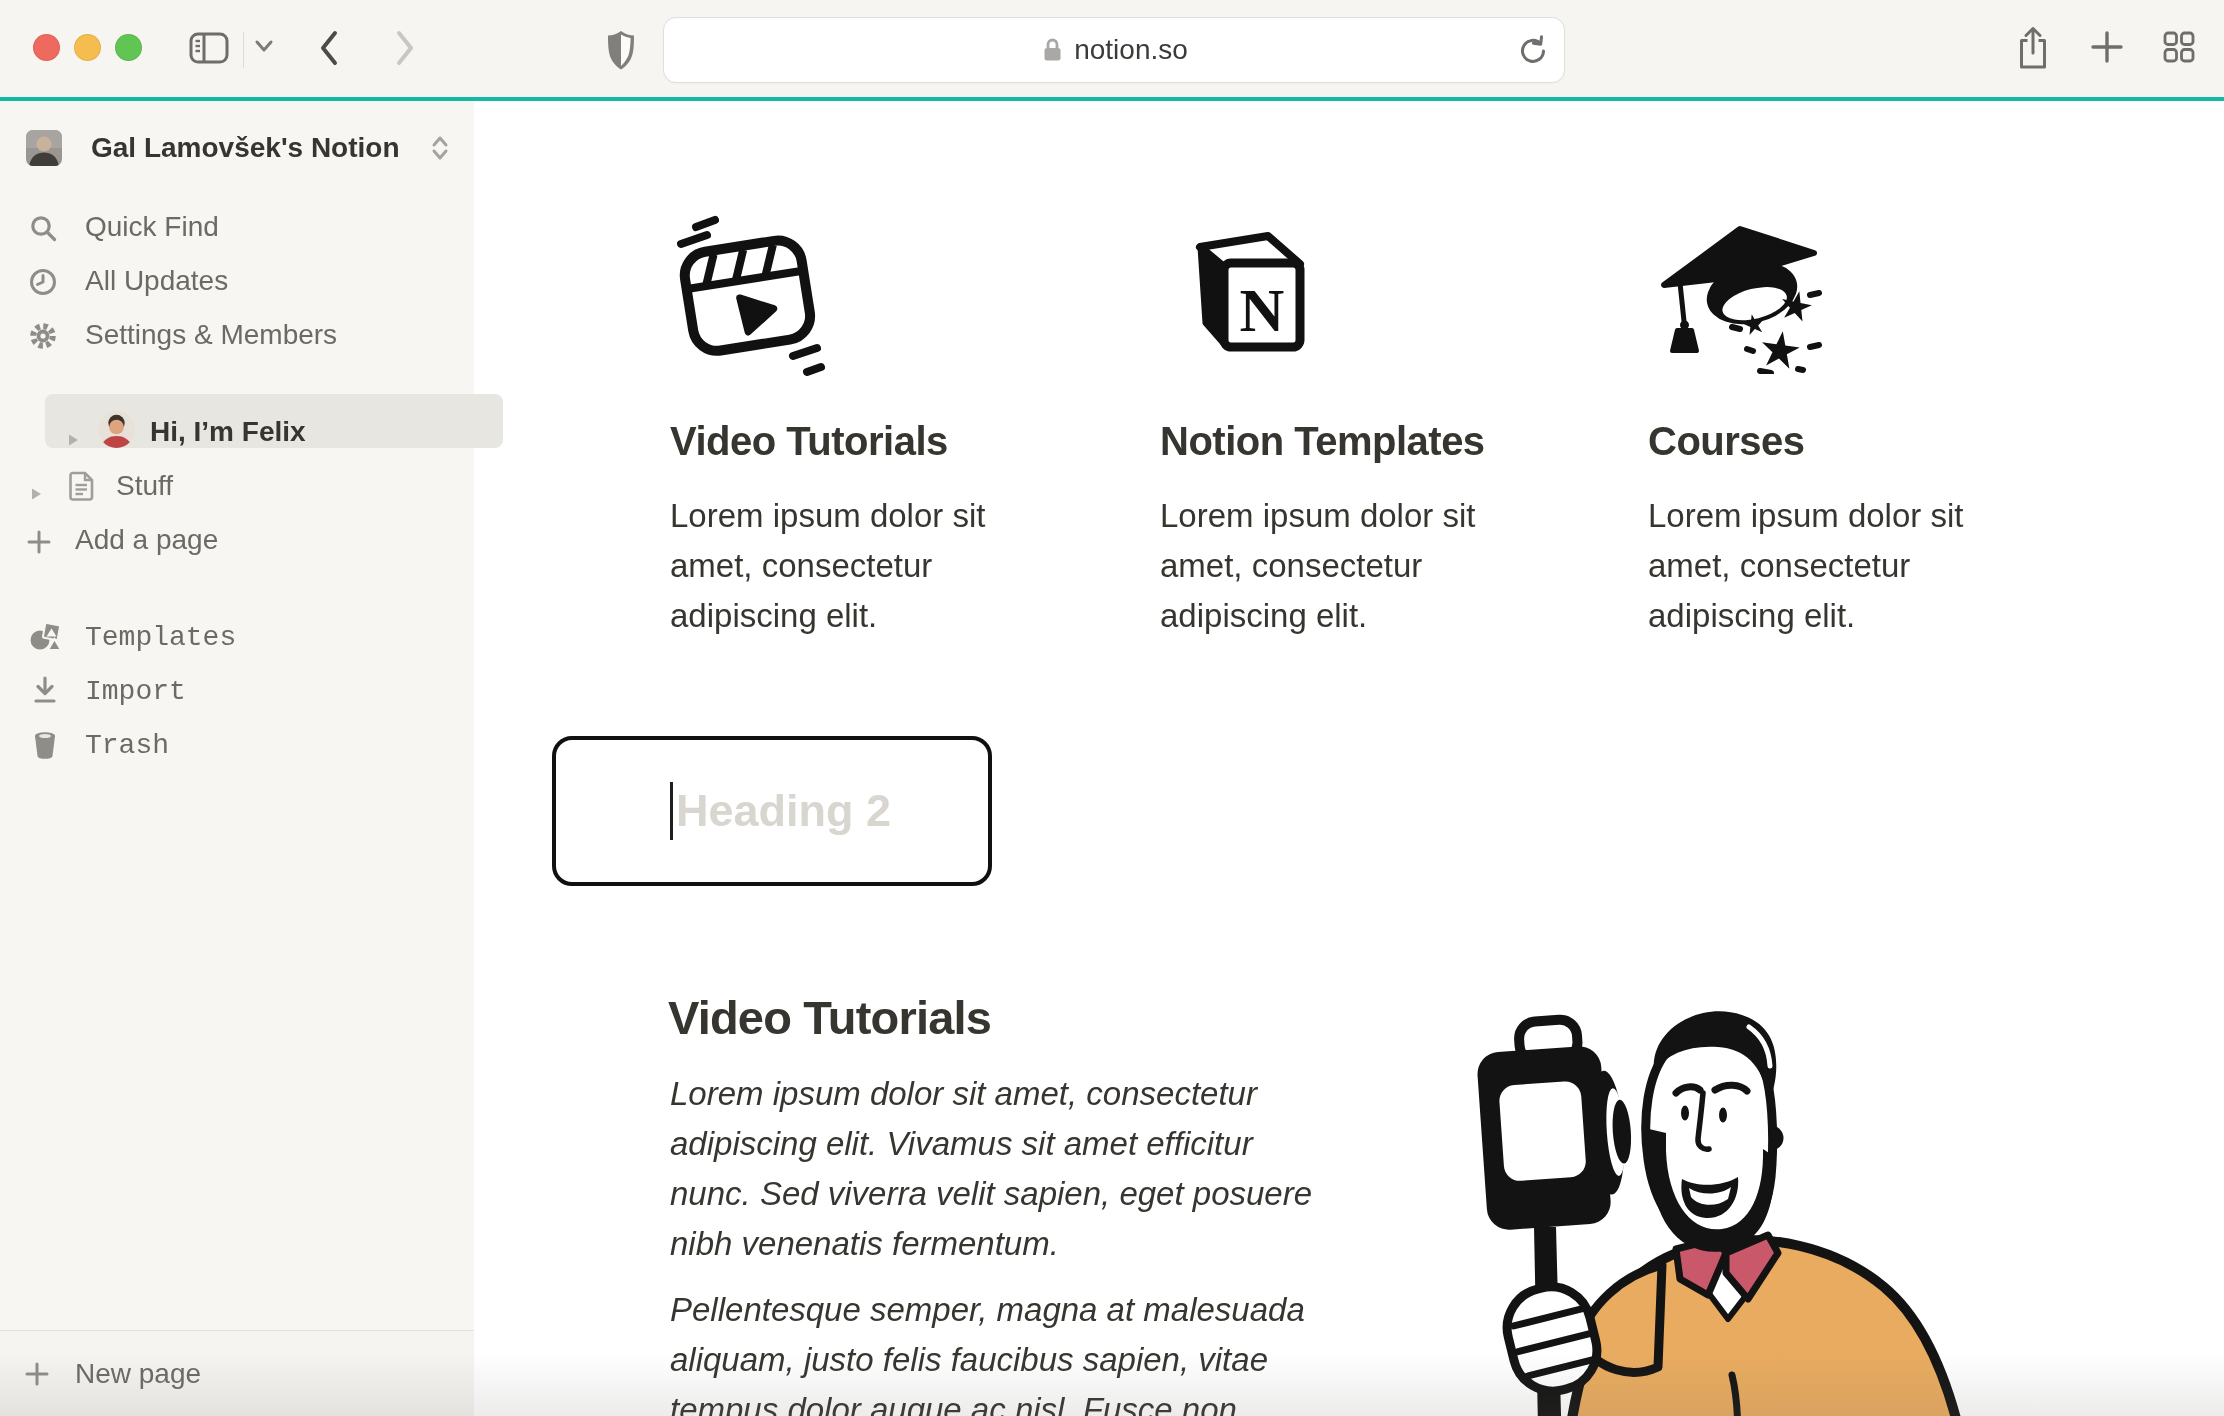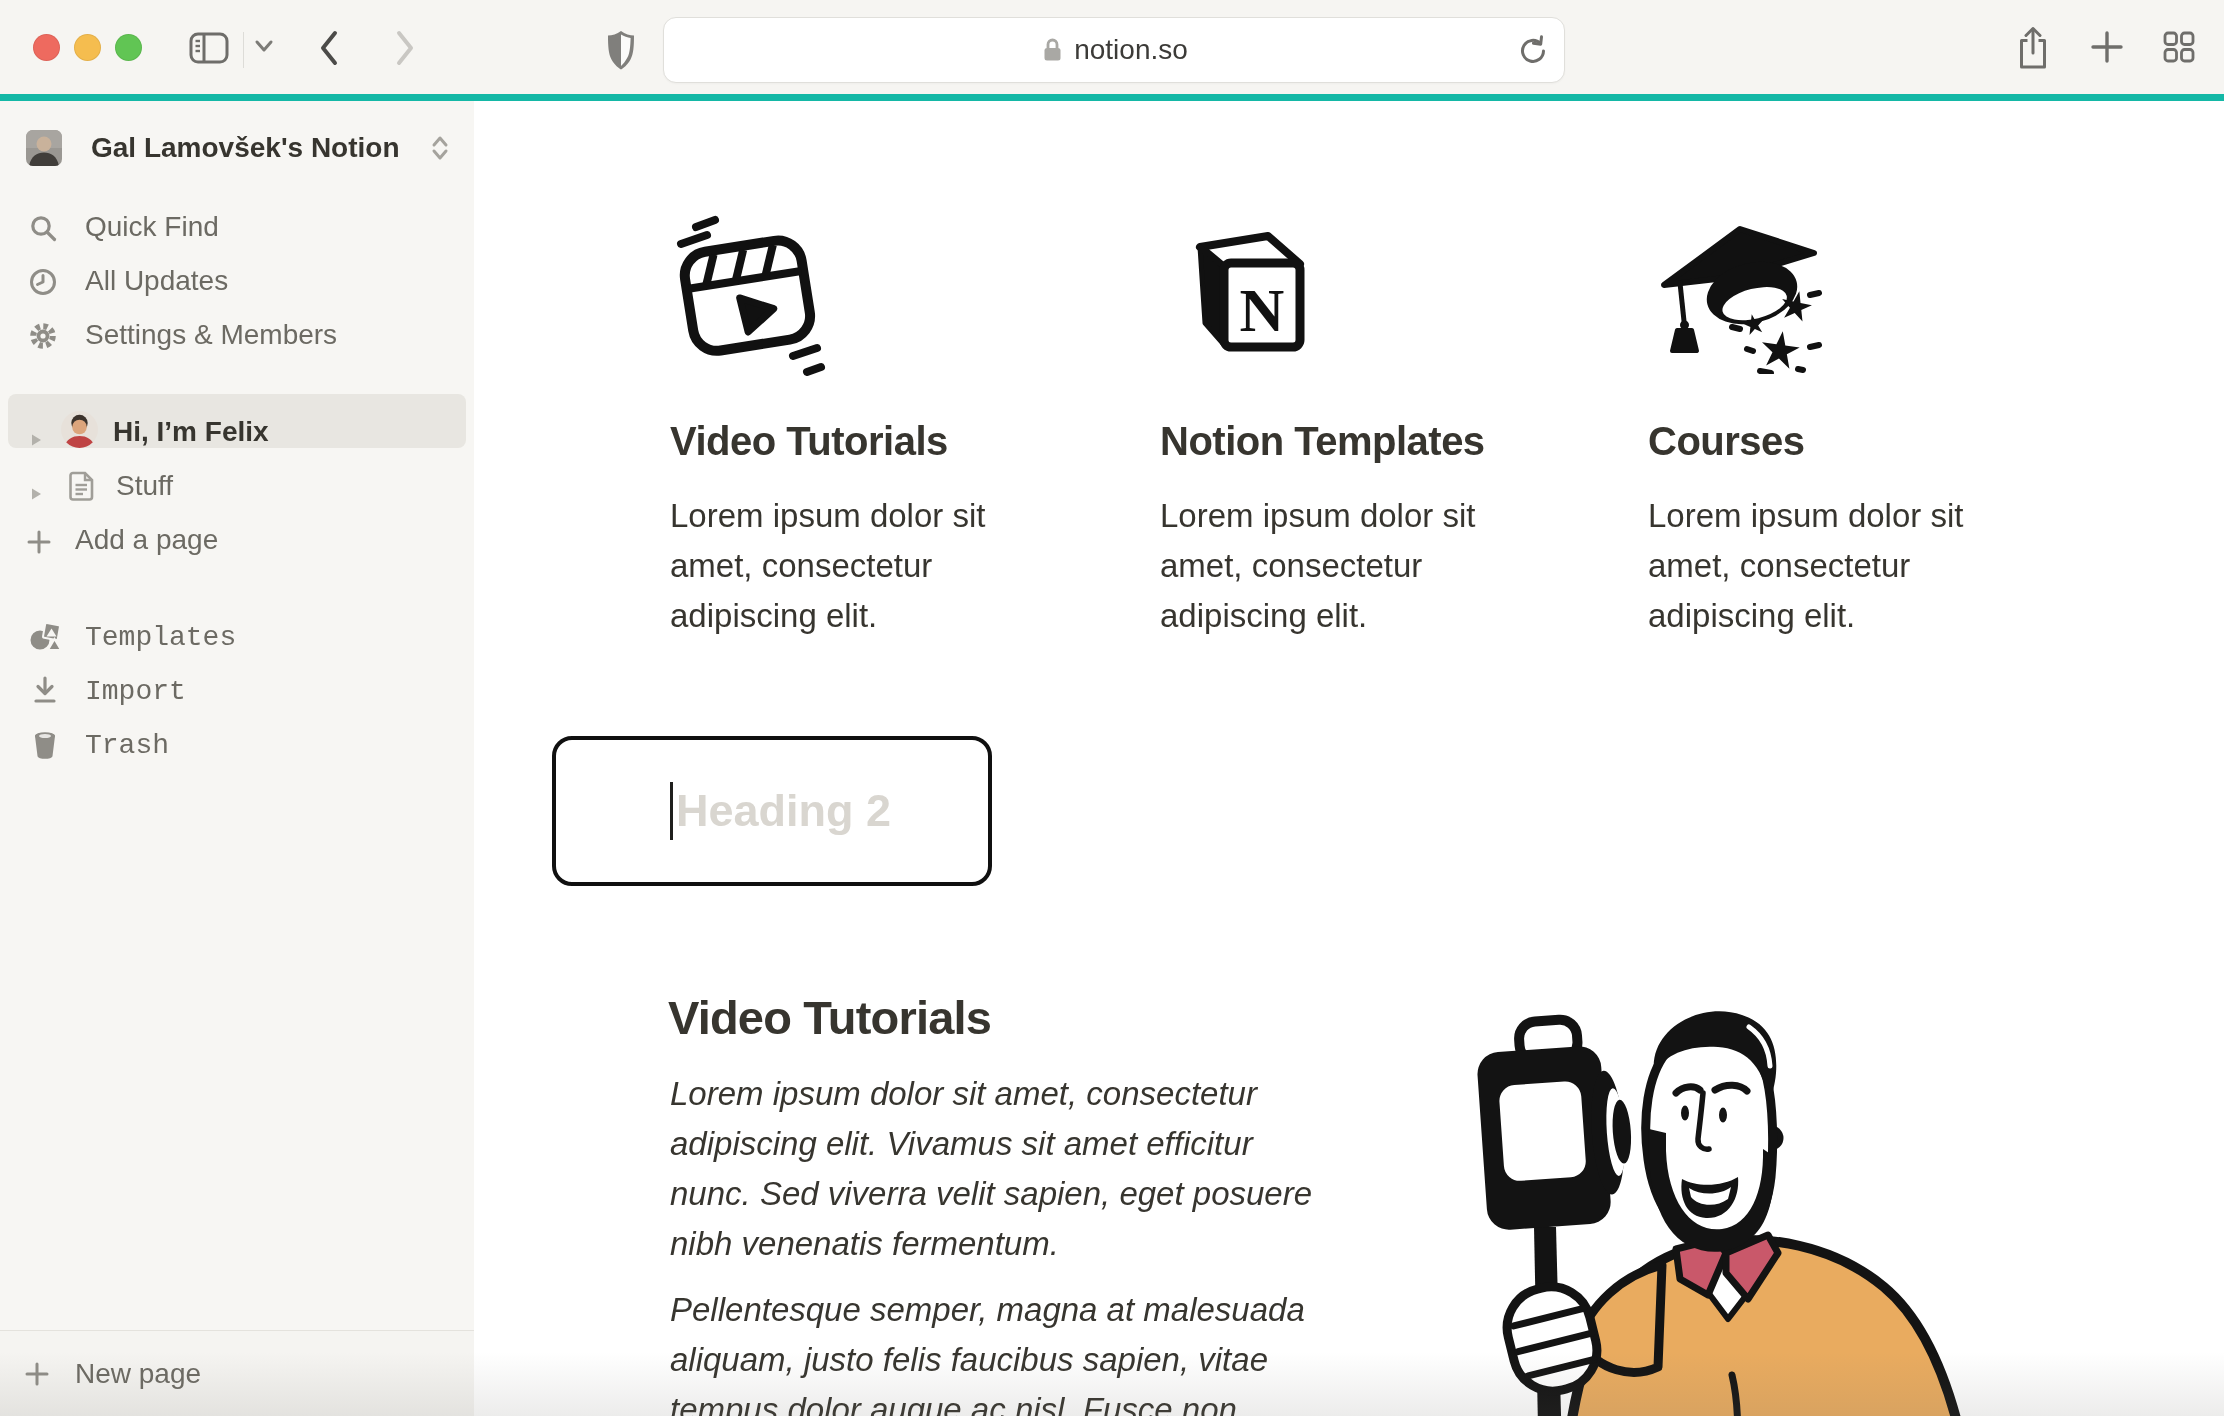--- a/index.html
+++ b/index.html
@@ -5,21 +5,21 @@
   html,body{margin:0;padding:0;overflow:hidden;}
   body{
     width:2224px;height:1416px;position:relative;
     font-family:"Liberation Sans","DejaVu Sans",sans-serif;
     background:#ffffff;color:#37352f;
   }
   svg{display:block;}
   
   .toolbar{
     position:absolute;top:0;left:0;width:2224px;height:101px;
-    background:#f6f5f2;border-bottom:7px solid #14b8a6;box-sizing:border-box;z-index:20;
+    background:#f6f5f2;border-bottom:4px solid #14b8a6;box-sizing:border-box;z-index:20;
   }
   .traffic{position:absolute;left:33px;top:34px;display:flex;gap:14px;}
   .light{width:27px;height:27px;border-radius:50%;box-shadow:inset 0 0 0 1px rgba(0,0,0,.07);}
   .tb-abs{position:absolute;}
   .tb-divider{position:absolute;left:243px;top:32px;width:1px;height:36px;background:#dddcd8;}
   .urlbar{
     position:absolute;left:663px;top:17px;width:902px;height:66px;box-sizing:border-box;
     background:#ffffff;border:1px solid #e0dfdb;border-radius:13px;
     display:flex;align-items:center;justify-content:center;gap:10px;
     font-size:28px;color:#3c3b38;box-shadow:0 1px 2px rgba(0,0,0,.03);
@@ -35,21 +35,21 @@
     display:flex;align-items:center;padding-left:18px;box-sizing:border-box;gap:29px;cursor:pointer;
   }
   .ws-name{font-size:28px;font-weight:700;color:#37352f;white-space:nowrap;}
   .ws-avatar{width:36px;height:36px;border-radius:7px;overflow:hidden;flex:none;}
   .side-row{
     position:absolute;left:0;width:474px;height:54px;display:flex;align-items:flex-end;
     box-sizing:border-box;color:#6c6a63;font-size:28px;font-weight:500;white-space:nowrap;
   }
   .menu-row{padding-left:28px;gap:27px;}
   .tree-row{left:8px;width:458px;border-radius:8px;}
-  .tree-selected{background:#e8e6e1;}
+  .tree-selected{background:#e8e6e1;margin-left:37px;}
   .tree-label-dark{font-weight:700;color:#37352f;}
   .tools-row{padding-left:28px;gap:23px;font-family:Liberation Mono, monospace;}
   .footer{
     position:absolute;left:0;bottom:0;width:474px;height:86px;border-top:1px solid #e4e2dd;
     display:flex;align-items:center;padding-left:23px;gap:24px;box-sizing:border-box;
     color:#6c6a63;font-size:28px;font-weight:500;background:#f5f4f1;
   }
   
   .main{
     position:absolute;left:474px;top:101px;width:1750px;height:1315px;

